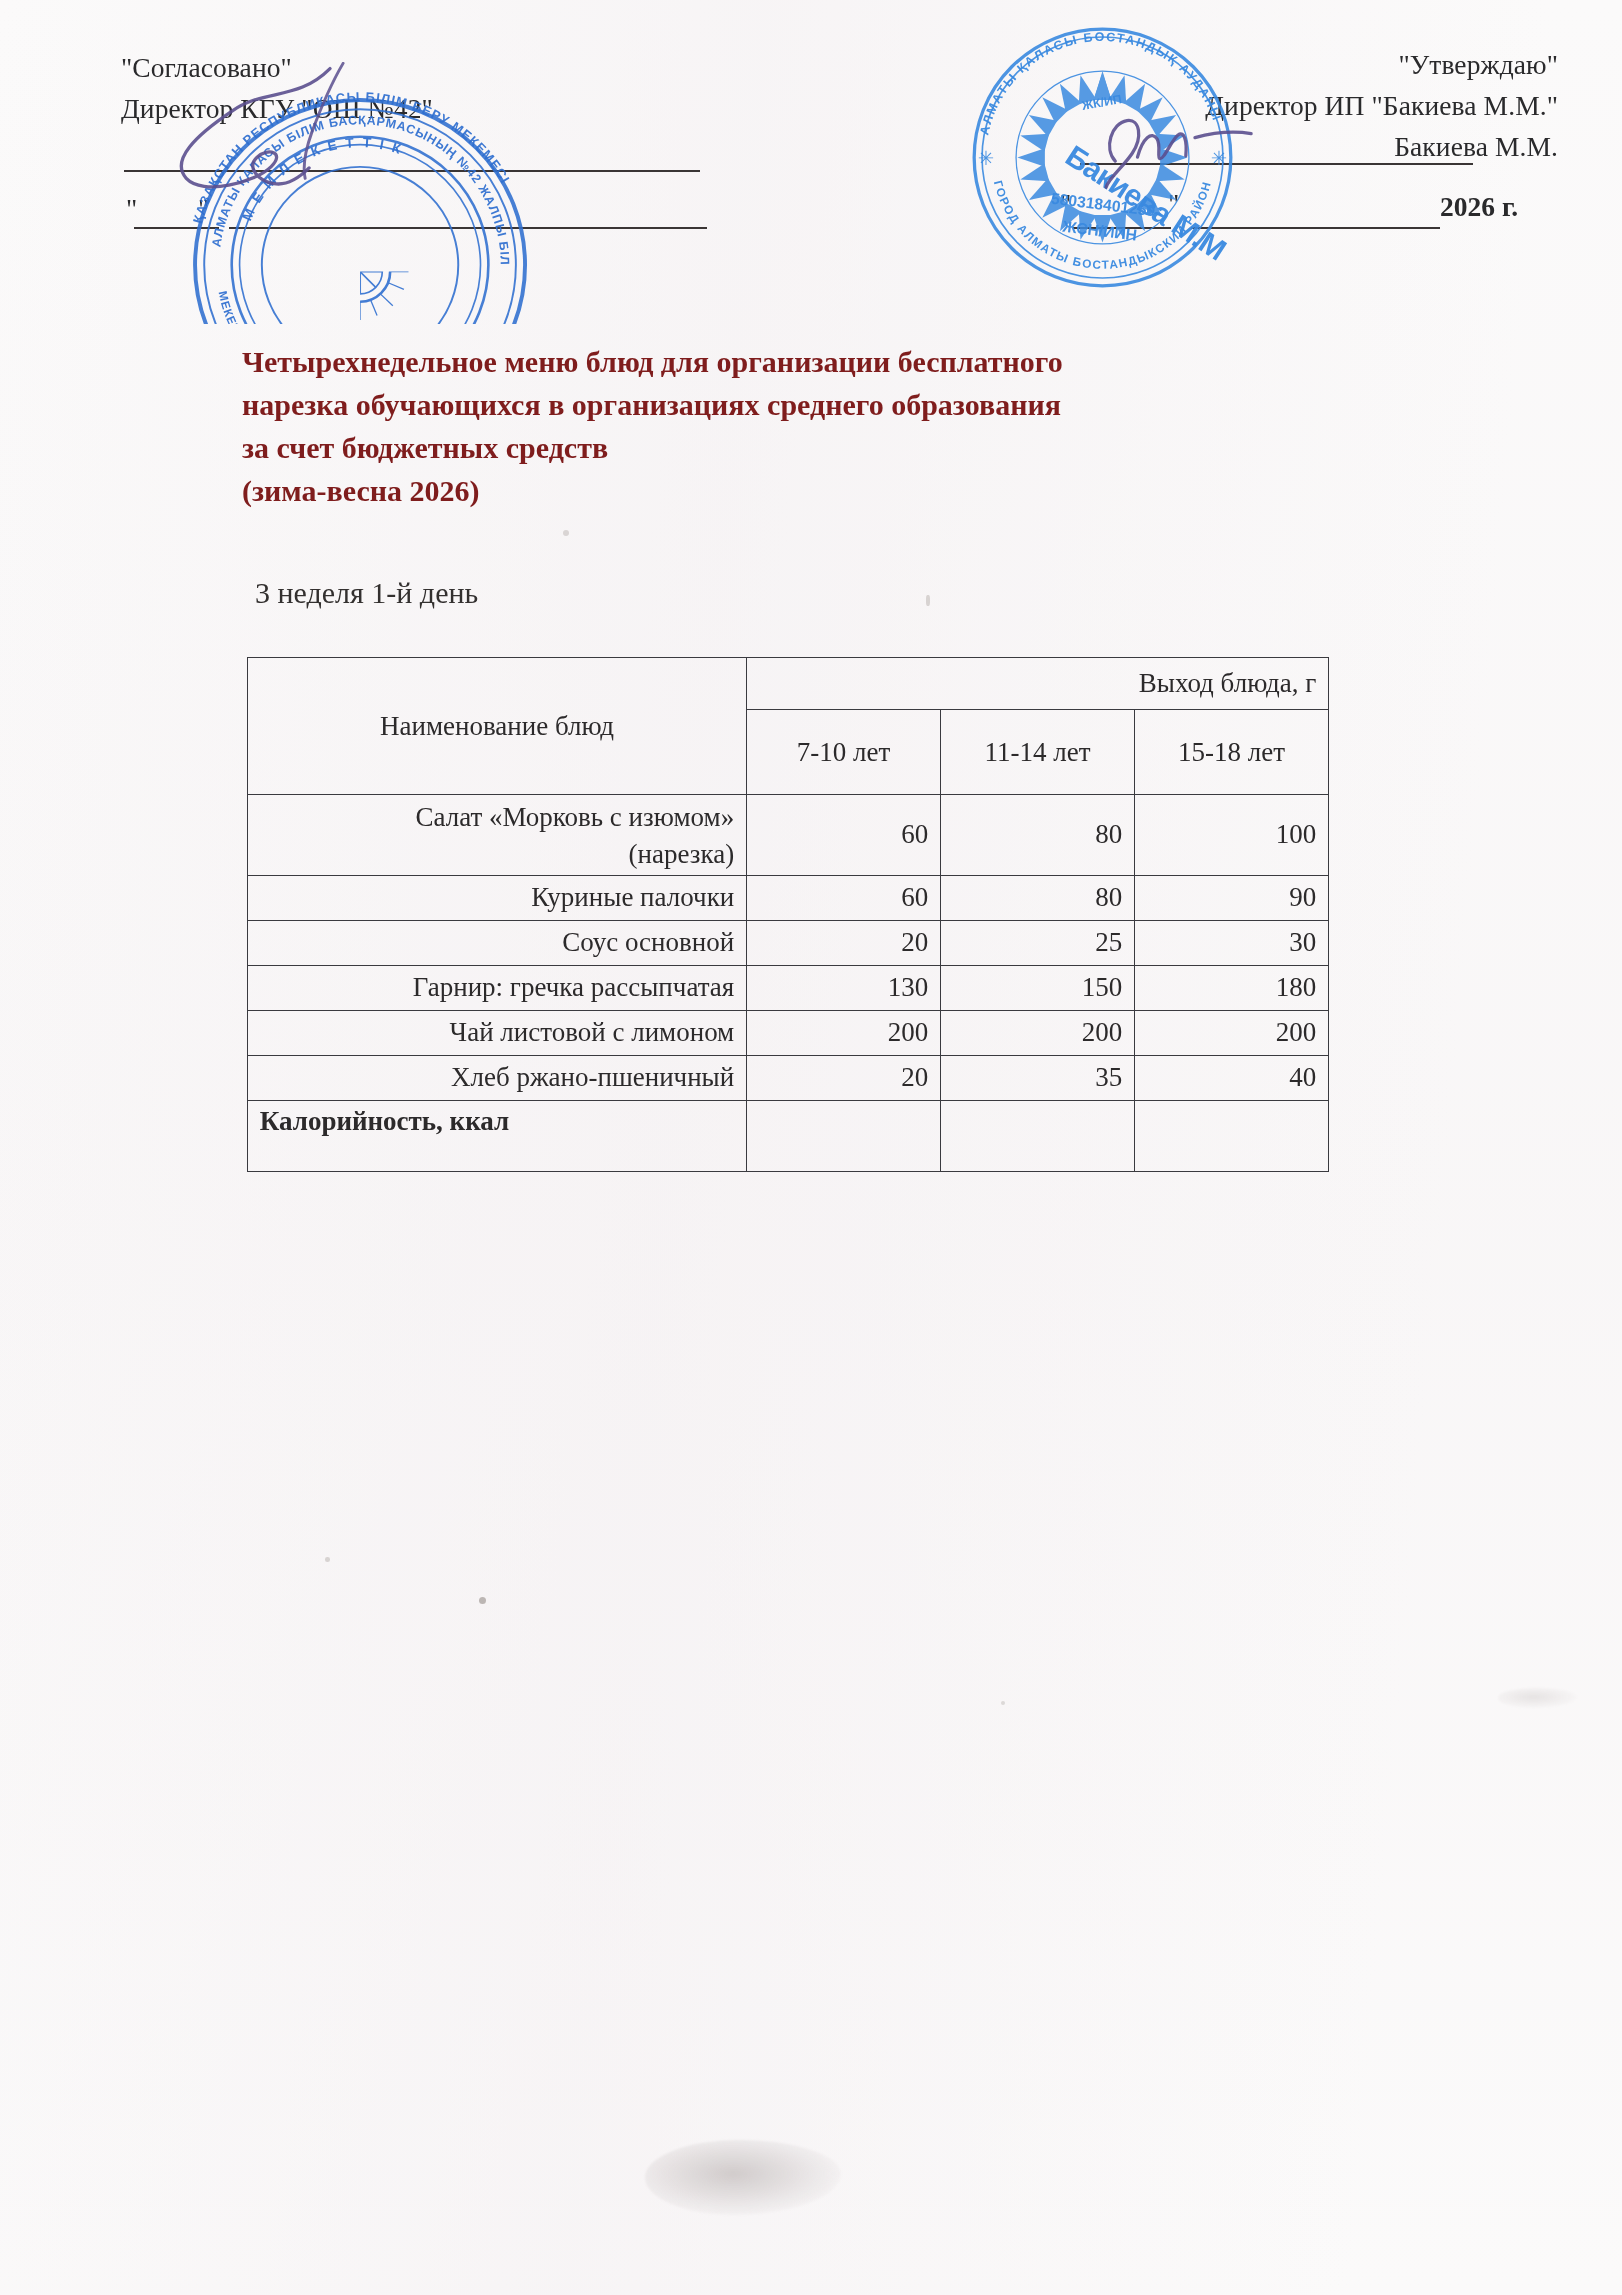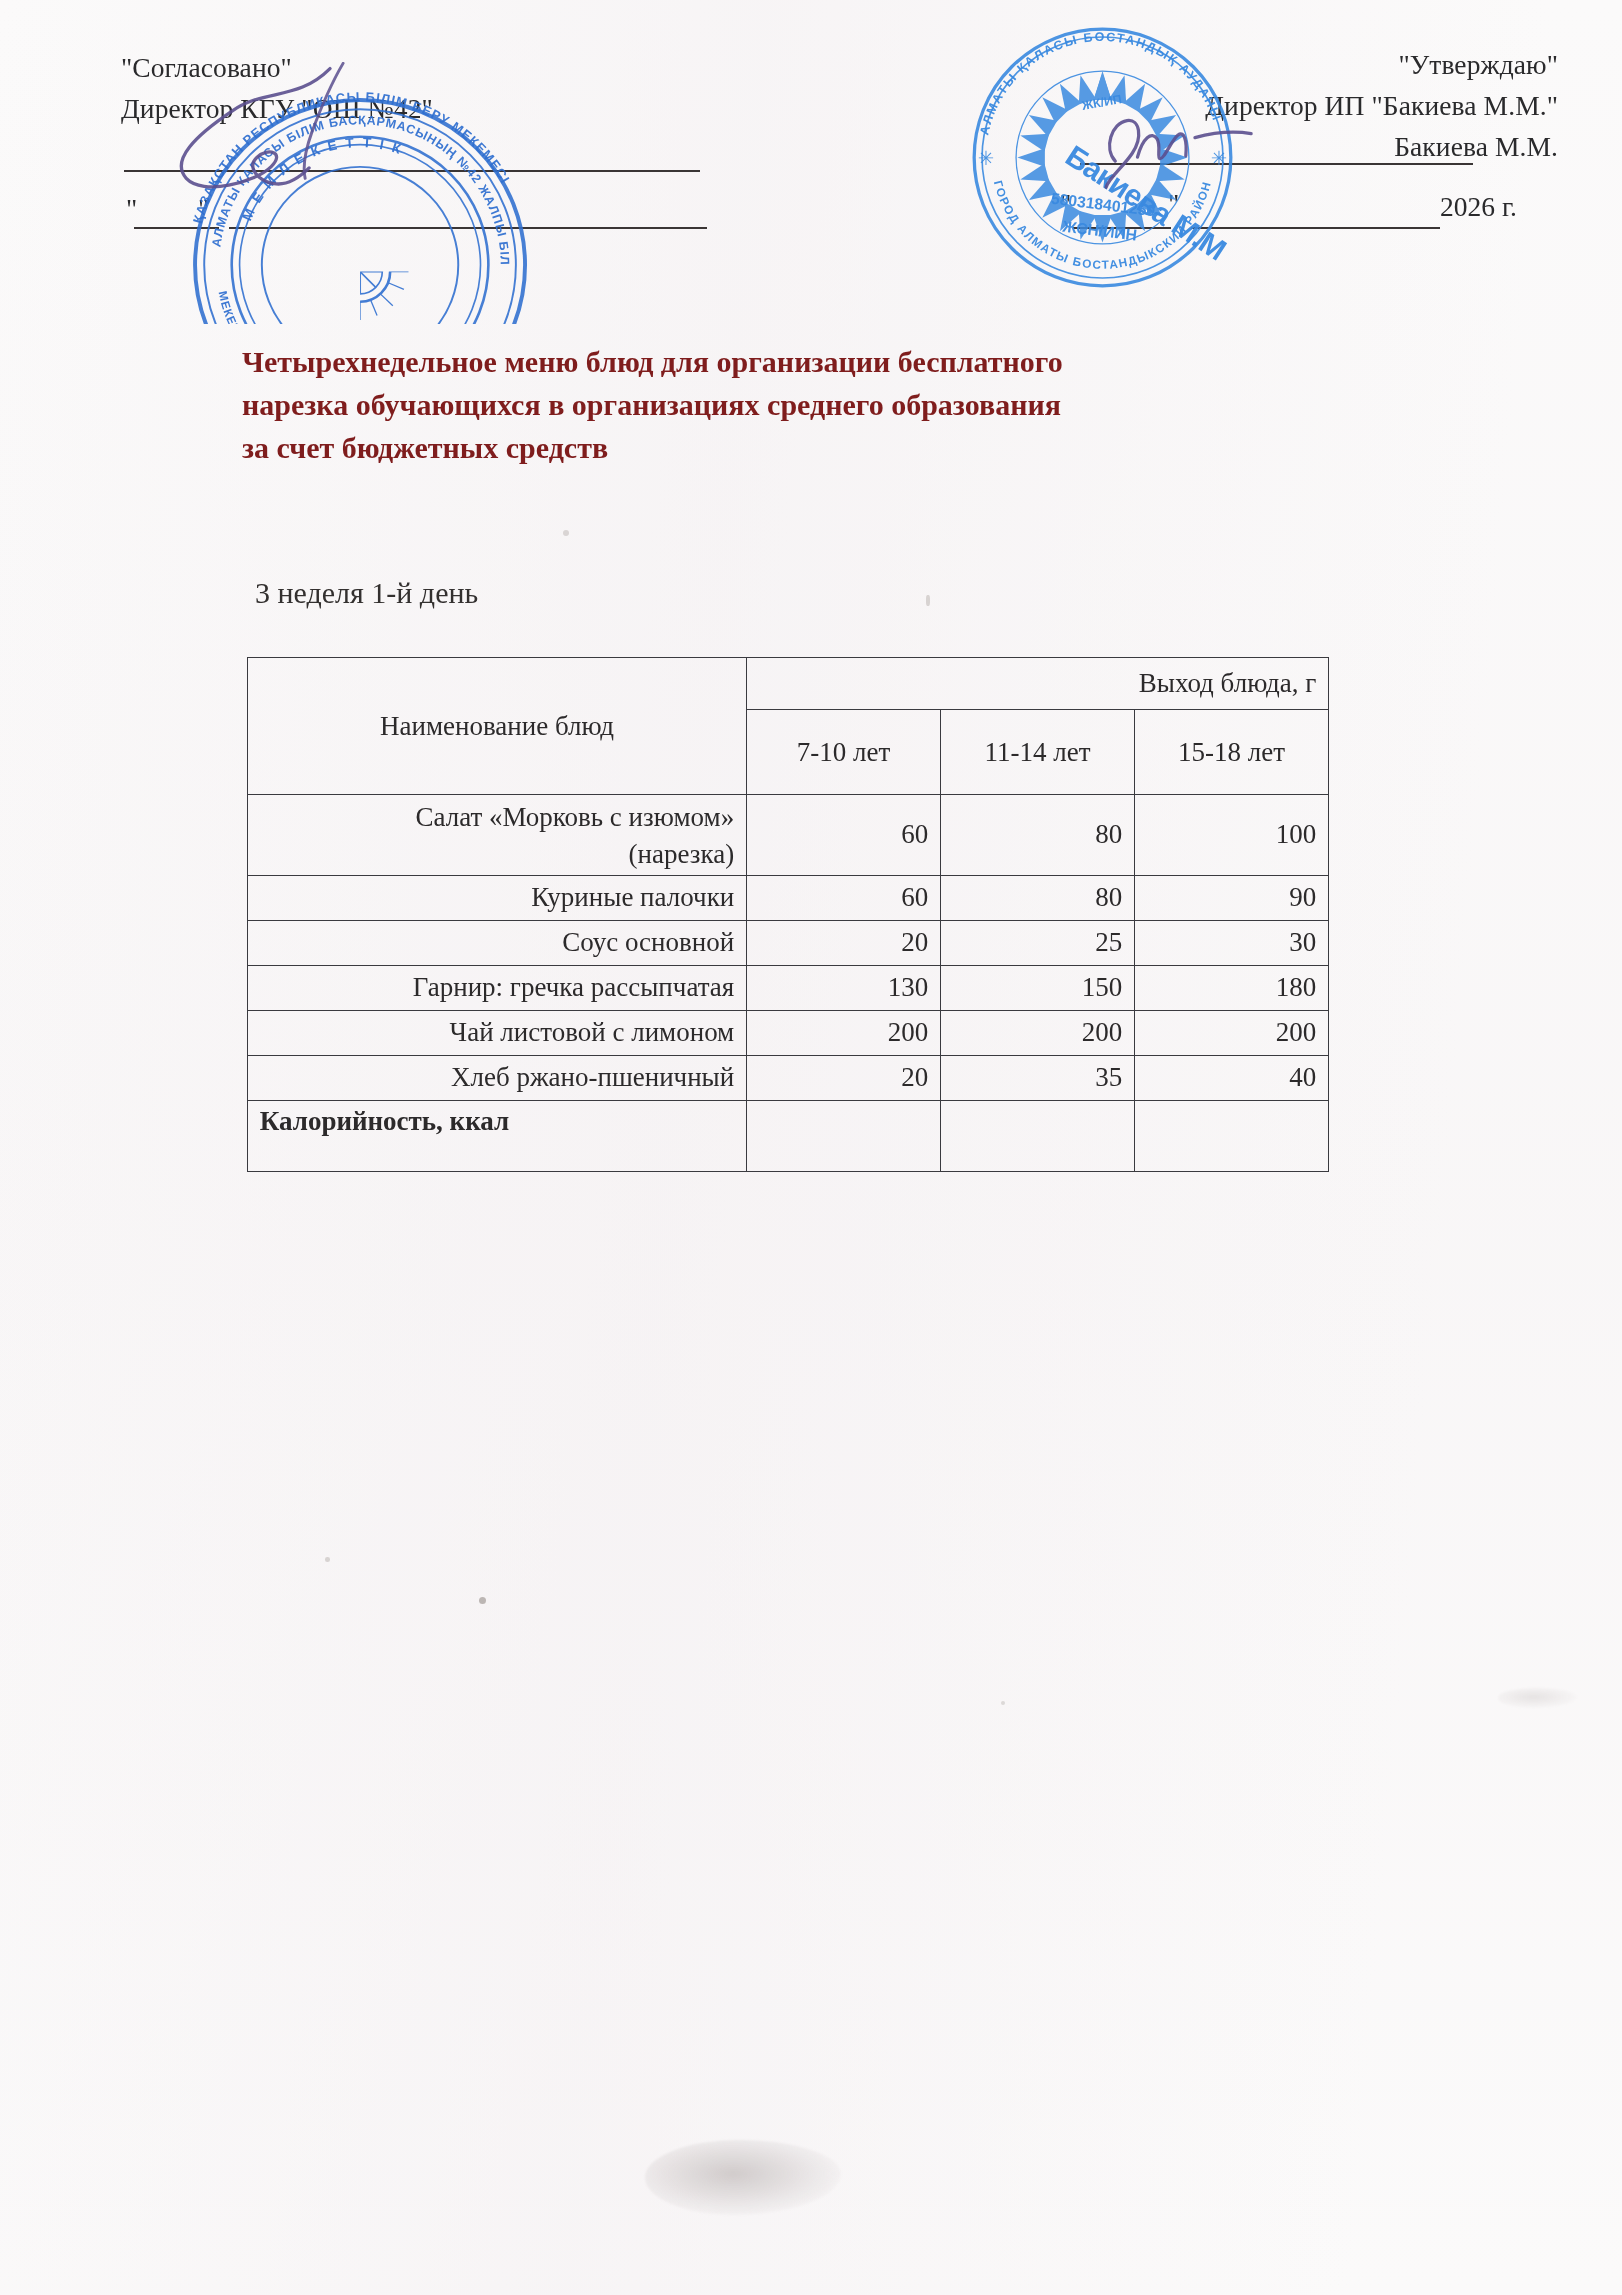--- a/index.html
+++ b/index.html
@@ -170,21 +170,21 @@
       <span class="hdr-line">"Утверждаю"</span>
       <span class="hdr-line">Директор ИП "Бакиева М.М."</span>
       <span class="hdr-line">Бакиева М.М.</span>
     </div>
 
     <div class="sigline" style="left:1080px; top:124px; width:393px;"></div>
     <div class="datebits" style="left:1060px; top:151px;">"</div>
     <div class="datebits" style="left:1168px; top:151px;">"</div>
     <div class="sigline" style="left:1073px; top:188px; width:98px;"></div>
     <div class="sigline" style="left:1191px; top:188px; width:249px;"></div>
-    <div class="datebits" style="left:1440px; top:154px; font-weight:normal;">2026 г.</div>
+    <div class="datebits" style="left:1440px; top:154px; font-weight:bold;">2026 г.</div>
   </div>
 
   <div class="stamp" style="left:157px; top:49px;">
     <svg width="393" height="275" viewBox="0 0 600 420">
       <defs>
         <clipPath id="leftClip">
             <rect x="0" y="0" width="600" height="420"></rect>
           </clipPath>
         <path id="lArcTop" d="M 60,330 A 250,250 0 0 1 560,330" fill="none"></path>
         <path id="lArcTop2" d="M 95,330 A 215,215 0 0 1 525,330" fill="none"></path>
@@ -378,20 +378,21 @@
       <path d="M 54,92 C 36,72 48,34 72,30 C 92,27 96,56 80,80 C 66,101 44,118 40,132" fill="none" stroke="#5b4f8e" stroke-width="5" stroke-linecap="round" opacity="0.9"></path>
       <path d="M 88,86 C 96,56 110,46 118,58 C 124,68 118,86 122,88 C 128,91 140,60 150,52 C 160,45 164,62 162,84" fill="none" stroke="#5b4f8e" stroke-width="5" stroke-linecap="round" opacity="0.9"></path>
       <path d="M 176,56 C 206,48 238,46 262,50" fill="none" stroke="#5b4f8e" stroke-width="5" stroke-linecap="round" opacity="0.9"></path>
     </svg>
   </div>
 
   <div class="doc-title">
     <span class="tl">Четырехнедельное меню блюд для организации бесплатного</span>
     <span class="tl">нарезка обучающихся в организациях среднего образования</span>
     <span class="tl c">за счет бюджетных средств</span>
+    <span class="tl c">(зима-весна 2026)</span>
   </div>
 
   <div class="week-day">3 неделя 1-й день</div>
 
   <table class="menu-table">
     <colgroup>
       <col class="col-name">
         <col class="col-age">
         <col class="col-age">
         <col class="col-age">

